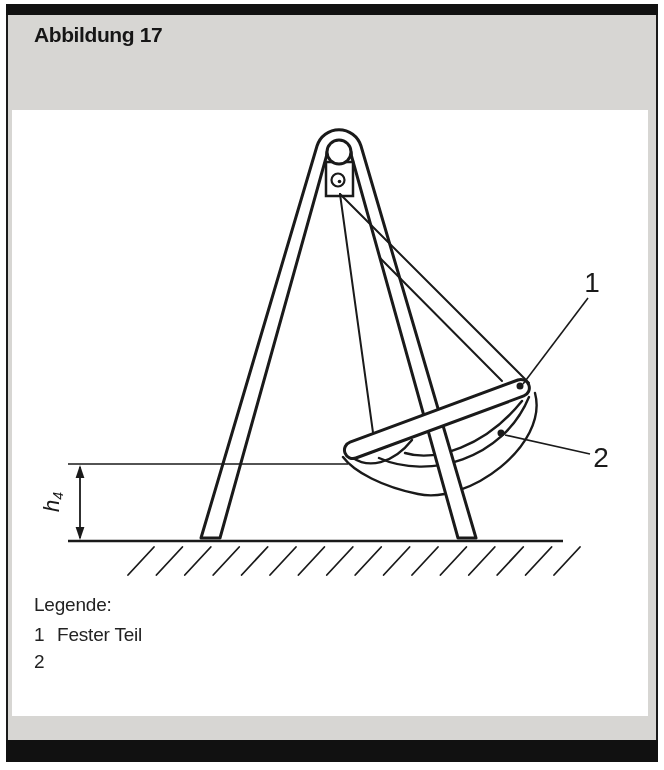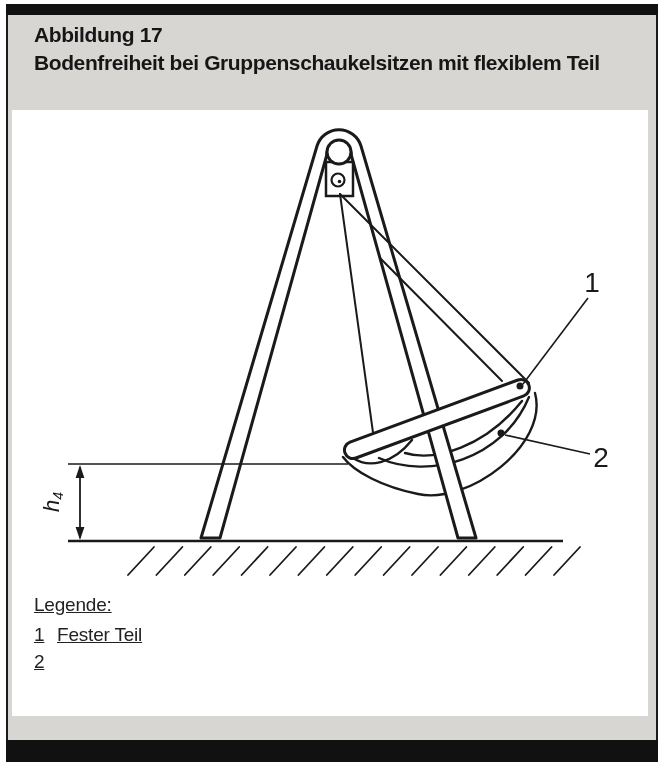--- a/index.html
+++ b/index.html
@@ -11,51 +11,49 @@
     position:absolute;left:6px;top:4px;width:652px;height:758px;
     display:flex;flex-direction:column;
   }
   .bar{background:#111111;width:100%;}
   .bar-top{height:11px;}
   .bar-bottom{height:22px;}
   .figure-body{
     flex:1;position:relative;background:#d7d6d3;
     border-left:2px solid #1a1a1a;border-right:2px solid #1a1a1a;
   }
-  .fig-header{position:absolute;left:26px;top:6px;}
+  .fig-header{position:absolute;left:26px;top:6px;text-align:right;}
   .fig-title,.fig-subtitle{
     font-weight:bold;font-size:21px;line-height:28px;letter-spacing:-0.4px;
     color:#161616;white-space:nowrap;
   }
   .panel{
     position:absolute;left:4px;top:95px;width:636px;height:606px;background:#ffffff;
   }
   .panel svg{position:absolute;left:0;top:0;}
   .legend{
     position:absolute;left:22px;top:484px;font-size:19px;color:#222;
     letter-spacing:-0.2px;
-    text-decoration:underline;
   }
   .legend-title{margin-bottom:8px;}
   .legend-row{margin-top:5px;line-height:22px;display:flex;}
   .legend-key{display:inline-block;width:23px;}
   .legend-dim{margin-top:5px;line-height:22px;}
   sub{font-size:12px;}
   text{font-family:"Liberation Sans",sans-serif;fill:#1a1a1a;}
 </style>
 </head>
 <body>
 
 <div class="figure">
   <div class="bar bar-top"></div>
   <div class="figure-body">
 
     <div class="fig-header">
       <div class="fig-title">Abbildung 17</div>
-      <div class="fig-subtitle">Bodenfreiheit bei Gruppenschaukelsitzen mit flexiblem Teil</div>
     </div>
 
     <div class="panel">
       <svg width="636" height="606" viewBox="0 0 636 606">
 
         <g fill="none" stroke="#1a1a1a" stroke-width="2.4" stroke-linecap="round">
           <path d="M 523 283 C 537 335 456 395 406 384 C 371 377 342 362 331 347"></path>
           <path d="M 517 287 C 491 350 416 370 367 348"></path>
           <path d="M 510 291 C 473 337 423 352 393 343"></path>
           <path d="M 400 330 C 380 355 356 358 341 348"></path>

